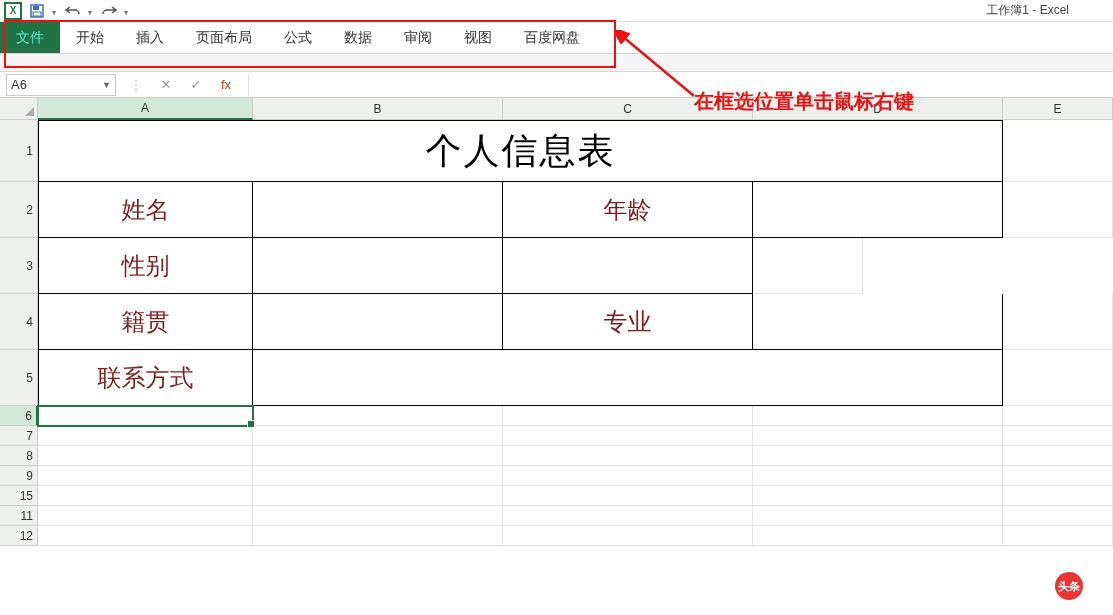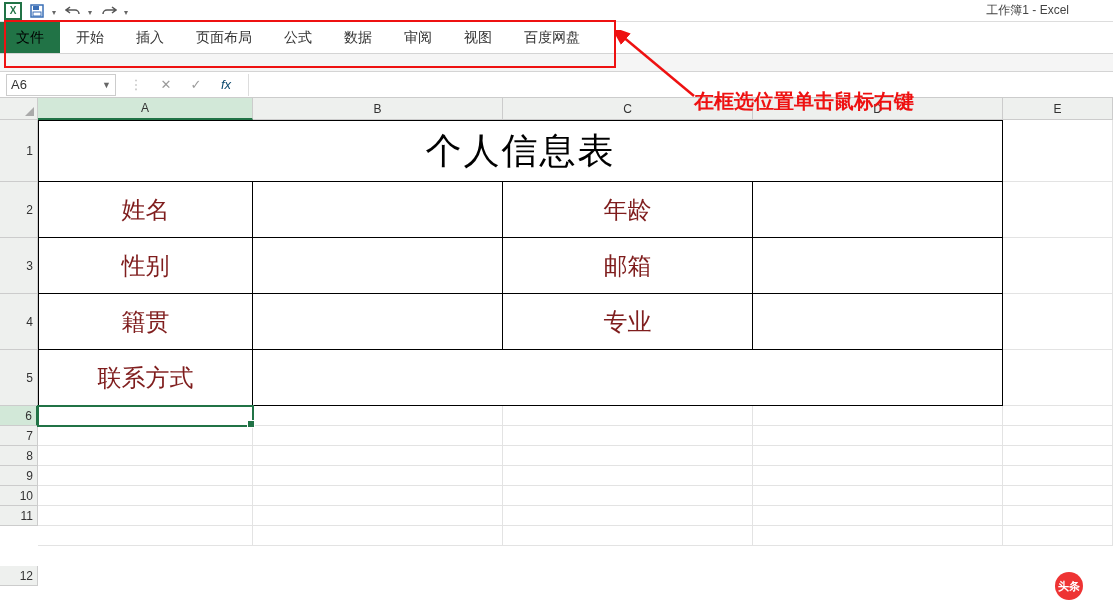--- a/index.html
+++ b/index.html
@@ -8,21 +8,21 @@
   .qat { display:flex; align-items:center; gap:4px; }
   .qat .xlicon { width:18px; height:18px; background:#217346; display:flex; align-items:center; justify-content:center; color:#fff; font-size:10px; font-weight:bold; position:relative;}
   .qat .xlicon:before { content:""; position:absolute; left:2px; top:2px; width:14px; height:14px; background:#fff;}
   .qat .xlicon span { position:relative; z-index:1; color:#217346; font-weight:bold;}
   .qat .btn { width:22px; height:18px; display:flex; align-items:center; justify-content:center; color:#555; cursor:pointer;}
   .qat .sep { width:6px; height:6px; color:#666; font-size:8px;}
   .title-center { flex:1; text-align:right; padding-right:40px; }
   .ribbon-wrap { position:relative; }
   .ribbon-tabs { height:32px; display:flex; align-items:stretch; border-bottom:1px solid #d4d4d4; font-size:14px; }
   .ribbon-tabs .tab { padding:0 16px; display:flex; align-items:center; cursor:pointer; white-space:nowrap;}
-  .ribbon-tabs .tab.file { background:#217346; color:#000000; }
+  .ribbon-tabs .tab.file { background:#217346; color:#5eead4; }
   .red-box { position:absolute; border:2px solid #e11; pointer-events:none; }
   .arrow-svg { position:absolute; pointer-events:none; }
   .annotation { position:absolute; color:#e11; font-size:20px; font-weight:bold; white-space:nowrap; }
   .ribbon-body { height:18px; background:#f5f5f5; border-bottom:1px solid #d4d4d4;}
   .formula-bar { height:26px; display:flex; align-items:center; border-bottom:1px solid #ccc; font-size:13px;}
   .namebox { width:110px; height:22px; border:1px solid #ccc; margin:0 2px 0 6px; display:flex; align-items:center; padding:0 4px; background:#fff;}
   .namebox .dd { margin-left:auto; font-size:9px; color:#666;}
   .fx-area { display:flex; align-items:center; gap:6px; padding:0 6px; }
   .fx-area .i { width:24px; text-align:center; color:#9a9a9a; cursor:pointer; }
   .fx-area .i.sep { color:#bbb; }
@@ -101,21 +101,21 @@
 
 <div class="formula-bar">
   <div class="namebox">
     <span>A6</span>
     <span class="dd">▼</span>
   </div>
   <div class="fx-area">
     <span class="i sep">⋮</span>
     <span class="i">✕</span>
     <span class="i">✓</span>
-    <span class="i" style="font-style:italic; color:#0c4a6e;">fx</span>
+    <span class="i" style="color:#c2410c;">fx</span>
   </div>
   <div class="fx-input"></div>
 </div>
 
 <div class="grid-area" style="flex-direction:column;">
   <div style="display:flex;">
     <div class="corner"></div>
     <div class="colheads" id="colheads">
         <div class="colhead active" style="width: 215px;">A</div>
         <div class="colhead" style="width: 250px;">B</div>
@@ -135,21 +135,20 @@
         <div class="cell b-l ib-r ib-b data-cell" style="width: 215px; height: 56px;">姓名</div>
         <div class="cell ib-r ib-b data-cell" style="width: 250px; height: 56px;"></div>
         <div class="cell ib-r ib-b data-cell" style="width: 250px; height: 56px;">年龄</div>
         <div class="cell b-r ib-b" style="width: 250px; height: 56px;"></div>
         <div class="cell " style="width: 110px; height: 56px;"></div>
       </div>
       <div class="row">
         <div class="rowhead" style="height: 56px;">3</div>
         <div class="cell b-l ib-r ib-b data-cell" style="width: 215px; height: 56px;">性别</div>
         <div class="cell ib-r ib-b data-cell" style="width: 250px; height: 56px;"></div>
-        <div class="cell ib-r ib-b data-cell" style="width: 250px; height: 56px;">邮箱</div>
         <div class="cell b-r ib-b" style="width: 250px; height: 56px;"></div>
         <div class="cell " style="width: 110px; height: 56px;"></div>
       </div>
       <div class="row">
         <div class="rowhead" style="height: 56px;">4</div>
         <div class="cell b-l ib-r ib-b data-cell" style="width: 215px; height: 56px;">籍贯</div>
         <div class="cell ib-r ib-b data-cell" style="width: 250px; height: 56px;"></div>
         <div class="cell ib-r ib-b data-cell" style="width: 250px; height: 56px;">专业</div>
         <div class="cell b-r ib-b" style="width: 250px; height: 56px;"></div>
         <div class="cell " style="width: 110px; height: 56px;"></div>
@@ -186,37 +185,37 @@
       </div>
       <div class="row">
         <div class="rowhead" style="height: 20px;">9</div>
         <div class="cell " style="width: 215px; height: 20px;"></div>
         <div class="cell " style="width: 250px; height: 20px;"></div>
         <div class="cell " style="width: 250px; height: 20px;"></div>
         <div class="cell " style="width: 250px; height: 20px;"></div>
         <div class="cell " style="width: 110px; height: 20px;"></div>
       </div>
       <div class="row">
-        <div class="rowhead" style="height: 20px;">10</div>
+        <div class="rowhead" style="height: 20px;">15</div>
         <div class="cell " style="width: 215px; height: 20px;"></div>
         <div class="cell " style="width: 250px; height: 20px;"></div>
         <div class="cell " style="width: 250px; height: 20px;"></div>
         <div class="cell " style="width: 250px; height: 20px;"></div>
         <div class="cell " style="width: 110px; height: 20px;"></div>
       </div>
       <div class="row">
         <div class="rowhead" style="height: 20px;">11</div>
         <div class="cell " style="width: 215px; height: 20px;"></div>
         <div class="cell " style="width: 250px; height: 20px;"></div>
         <div class="cell " style="width: 250px; height: 20px;"></div>
         <div class="cell " style="width: 250px; height: 20px;"></div>
         <div class="cell " style="width: 110px; height: 20px;"></div>
       </div>
       <div class="row">
-        <div class="rowhead" style="height: 20px; margin-top: 40px;">12</div>
+        <div class="rowhead" style="height: 20px;">12</div>
         <div class="cell " style="width: 215px; height: 20px;"></div>
         <div class="cell " style="width: 250px; height: 20px;"></div>
         <div class="cell " style="width: 250px; height: 20px;"></div>
         <div class="cell " style="width: 250px; height: 20px;"></div>
         <div class="cell " style="width: 110px; height: 20px;"></div>
       </div>
     </div>
 </div>
 
 <svg class="arrow-svg" style="left:616px; top:30px; width:80px; height:70px;">

